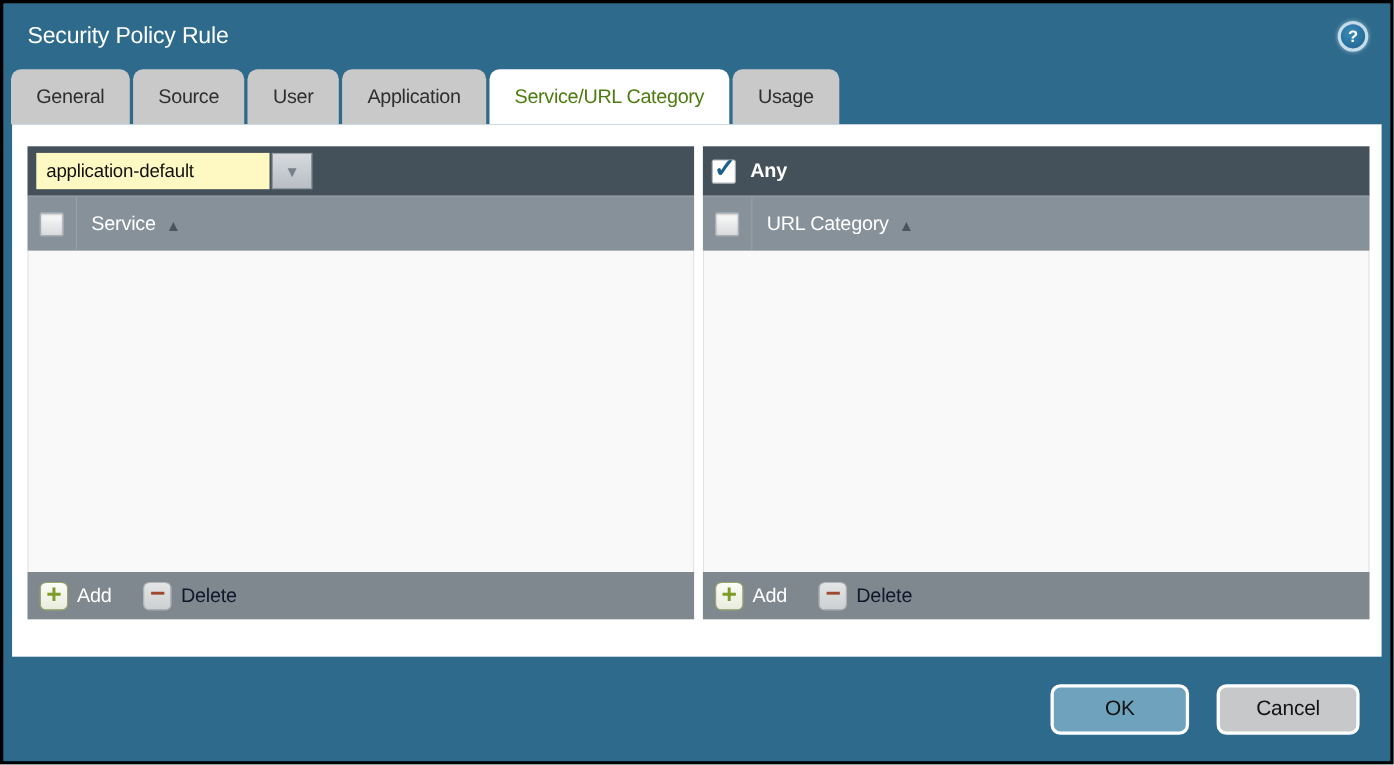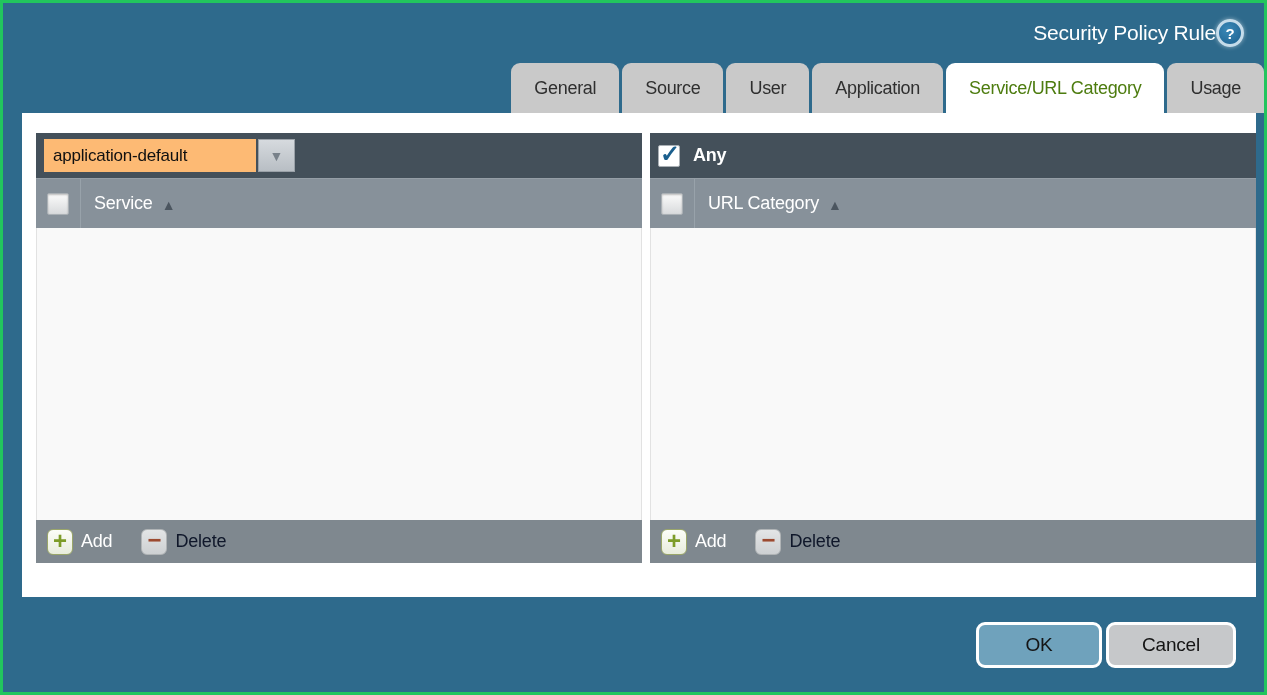--- a/index.html
+++ b/index.html
@@ -2,24 +2,23 @@
 <html><head>
 <meta charset="utf-8">
 <style>
   * { box-sizing: border-box; margin: 0; padding: 0; }
   html, body { width: 1267px; height: 695px; }
   body { font-family: "Liberation Sans", sans-serif; }
 
   .dialog {
     width: 1267px; height: 695px;
     background: #2E6A8C;
-    border: 3px solid #22c55e;
+    border: 3px solid #000000;
     display: flex; flex-direction: column;
     overflow: hidden;
-    align-items: flex-end;
   }
 
   
   .titlebar {
     height: 60px; flex: 0 0 60px;
     display: flex; align-items: center; justify-content: space-between;
     padding: 0 20px 0 22px;
   }
   .title {
     color: #ffffff; font-size: 21px; letter-spacing: -0.2px; font-weight: 400;
@@ -71,21 +70,21 @@
     height: 45px; flex: 0 0 45px;
     background: #44505A;
     display: flex; align-items: center;
     padding: 0 8px;
   }
 
   
   .dropdown { display: flex; align-items: stretch; height: 33px; }
   .dropdown-input {
     width: 212px; border: none; outline: none;
-    background: #fdba74;
+    background: #fef9c3;
     font-family: "Liberation Sans", sans-serif;
     font-size: 17px; letter-spacing: -0.2px; color: #101010;
     padding: 0 9px;
   }
   .dropdown-btn {
     width: 37px; margin-left: 2px;
     background: linear-gradient(#d6dade, #b8bec4);
     border: 1px solid #9aa1a8;
     display: flex; align-items: center; justify-content: center;
     color: #78818a; font-size: 14px;
@@ -167,21 +166,21 @@
   .delete-icon .minus-glyph { margin-top: -3px; }
   .add-icon .plus-glyph { margin-top: -2px; }
   .add-label { color: #ffffff; font-size: 18px; letter-spacing: -0.2px; }
   .delete-label { color: #0f172a; font-size: 18px; letter-spacing: -0.2px; }
   .footer-btn.disabled { cursor: default; }
 
   
   .bottombar {
     flex: 1 1 auto;
     display: flex; justify-content: flex-end; align-items: flex-start;
-    padding: 25px 28px 0 0; gap: 4px;
+    padding: 25px 28px 0 0; gap: 25px;
   }
   .action-btn {
     height: 46px;
     border: 3px solid #ffffff; border-radius: 9px;
     font-family: "Liberation Sans", sans-serif;
     font-size: 19px; letter-spacing: -0.2px; color: #141414;
     display: flex; align-items: center; justify-content: center;
     cursor: pointer;
   }
   .ok-btn { width: 126px; background: #6FA2BC; }

